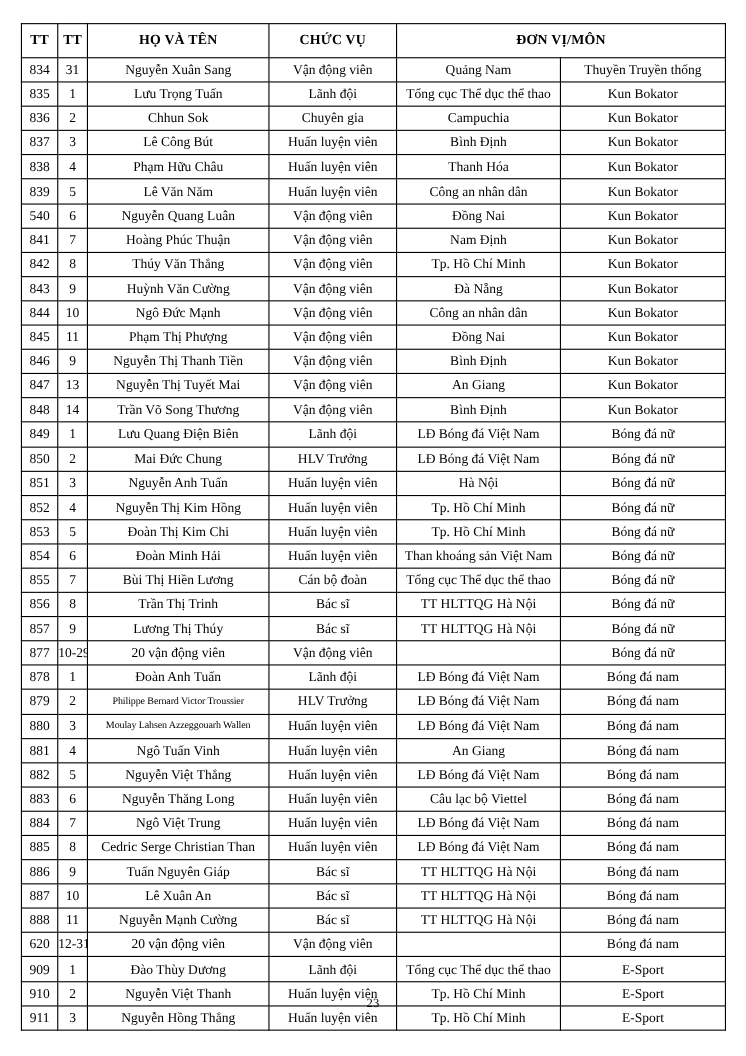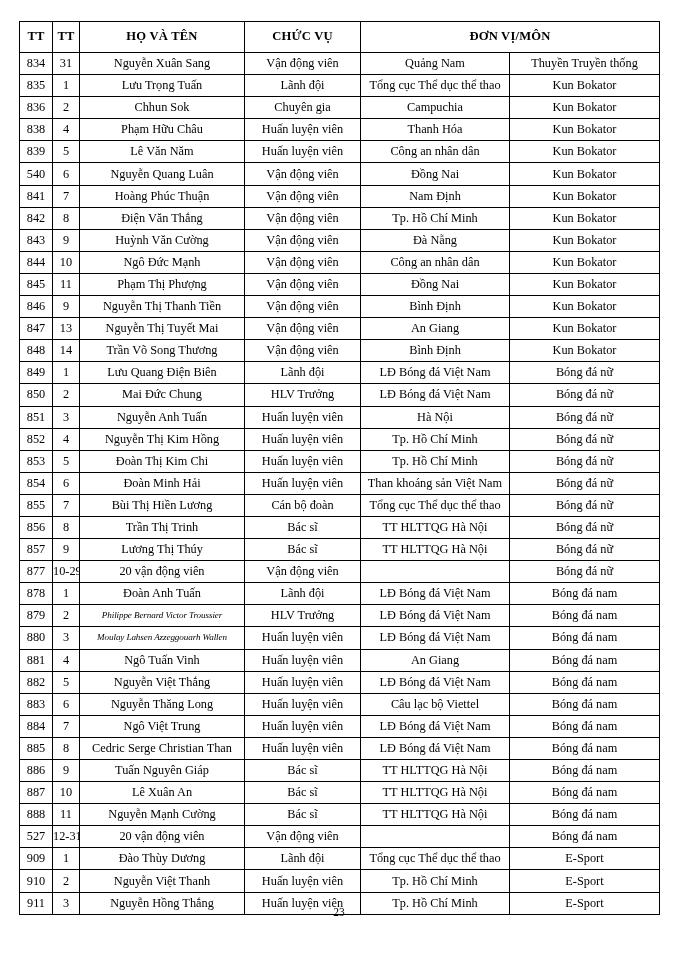--- a/index.html
+++ b/index.html
@@ -54,21 +54,21 @@
   col.c-role { width: 116px; }
   col.c-unit { width: 149px; }
   col.c-sport { width: 150px; }
 
   td.tt1, td.tt2 { text-align: center; font-size: 12.1px; }
   td.name {
     text-align: center;
     padding-left: 4px;
   }
   td.role, td.unit, td.sport { text-align: center; }
-  td.name.small { font-size: 9.1px; letter-spacing: -0.1px; font-style: italic; }
+  td.name.small { font-size: 9.1px; letter-spacing: -0.1px; }
 
   .page-number {
     position: absolute;
     left: 0;
     right: 0;
     top: 906px;
     text-align: center;
     font-size: 11.5px;
     font-family: "Liberation Serif", "DejaVu Serif", serif;
   }
@@ -115,20 +115,28 @@
         </tr>
         <tr>
           <td class="tt1">836</td>
           <td class="tt2">2</td>
           <td class="name">Chhun Sok</td>
           <td class="role">Chuyên gia</td>
           <td class="unit">Campuchia</td>
           <td class="sport">Kun Bokator</td>
         </tr>
         <tr>
+          <td class="tt1">837</td>
+          <td class="tt2">3</td>
+          <td class="name">Lê Công Bút</td>
+          <td class="role">Huấn luyện viên</td>
+          <td class="unit">Bình Định</td>
+          <td class="sport">Kun Bokator</td>
+        </tr>
+        <tr>
           <td class="tt1">838</td>
           <td class="tt2">4</td>
           <td class="name">Phạm Hữu Châu</td>
           <td class="role">Huấn luyện viên</td>
           <td class="unit">Thanh Hóa</td>
           <td class="sport">Kun Bokator</td>
         </tr>
         <tr>
           <td class="tt1">839</td>
           <td class="tt2">5</td>
@@ -149,21 +157,21 @@
           <td class="tt1">841</td>
           <td class="tt2">7</td>
           <td class="name">Hoàng Phúc Thuận</td>
           <td class="role">Vận động viên</td>
           <td class="unit">Nam Định</td>
           <td class="sport">Kun Bokator</td>
         </tr>
         <tr>
           <td class="tt1">842</td>
           <td class="tt2">8</td>
-          <td class="name">Điện Văn Thắng</td>
+          <td class="name">Thúy Văn Thắng</td>
           <td class="role">Vận động viên</td>
           <td class="unit">Tp. Hồ Chí Minh</td>
           <td class="sport">Kun Bokator</td>
         </tr>
         <tr>
           <td class="tt1">843</td>
           <td class="tt2">9</td>
           <td class="name">Huỳnh Văn Cường</td>
           <td class="role">Vận động viên</td>
           <td class="unit">Đà Nẵng</td>
@@ -371,21 +379,21 @@
         </tr>
         <tr>
           <td class="tt1">888</td>
           <td class="tt2">11</td>
           <td class="name">Nguyễn Mạnh Cường</td>
           <td class="role">Bác sĩ</td>
           <td class="unit">TT HLTTQG Hà Nội</td>
           <td class="sport">Bóng đá nam</td>
         </tr>
         <tr>
-          <td class="tt1">527</td>
+          <td class="tt1">620</td>
           <td class="tt2">12-31</td>
           <td class="name">20 vận động viên</td>
           <td class="role">Vận động viên</td>
           <td class="unit"></td>
           <td class="sport">Bóng đá nam</td>
         </tr>
         <tr>
           <td class="tt1">909</td>
           <td class="tt2">1</td>
           <td class="name">Đào Thùy Dương</td>

